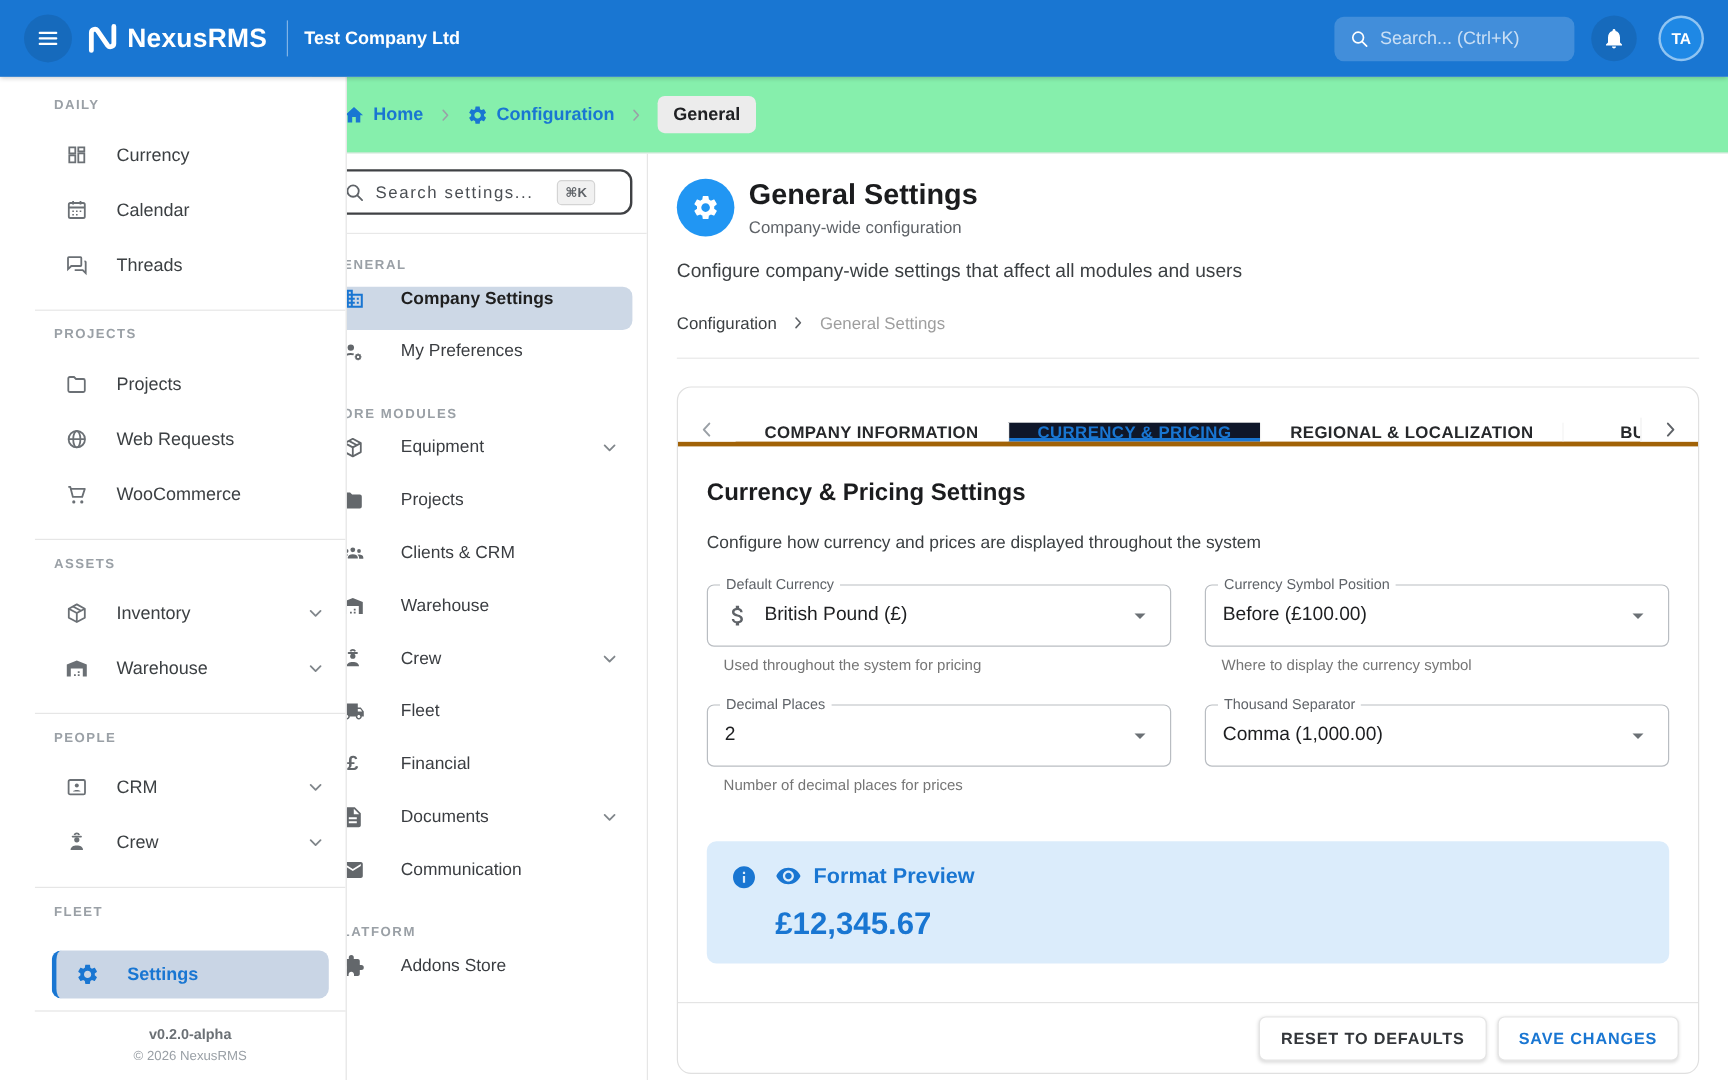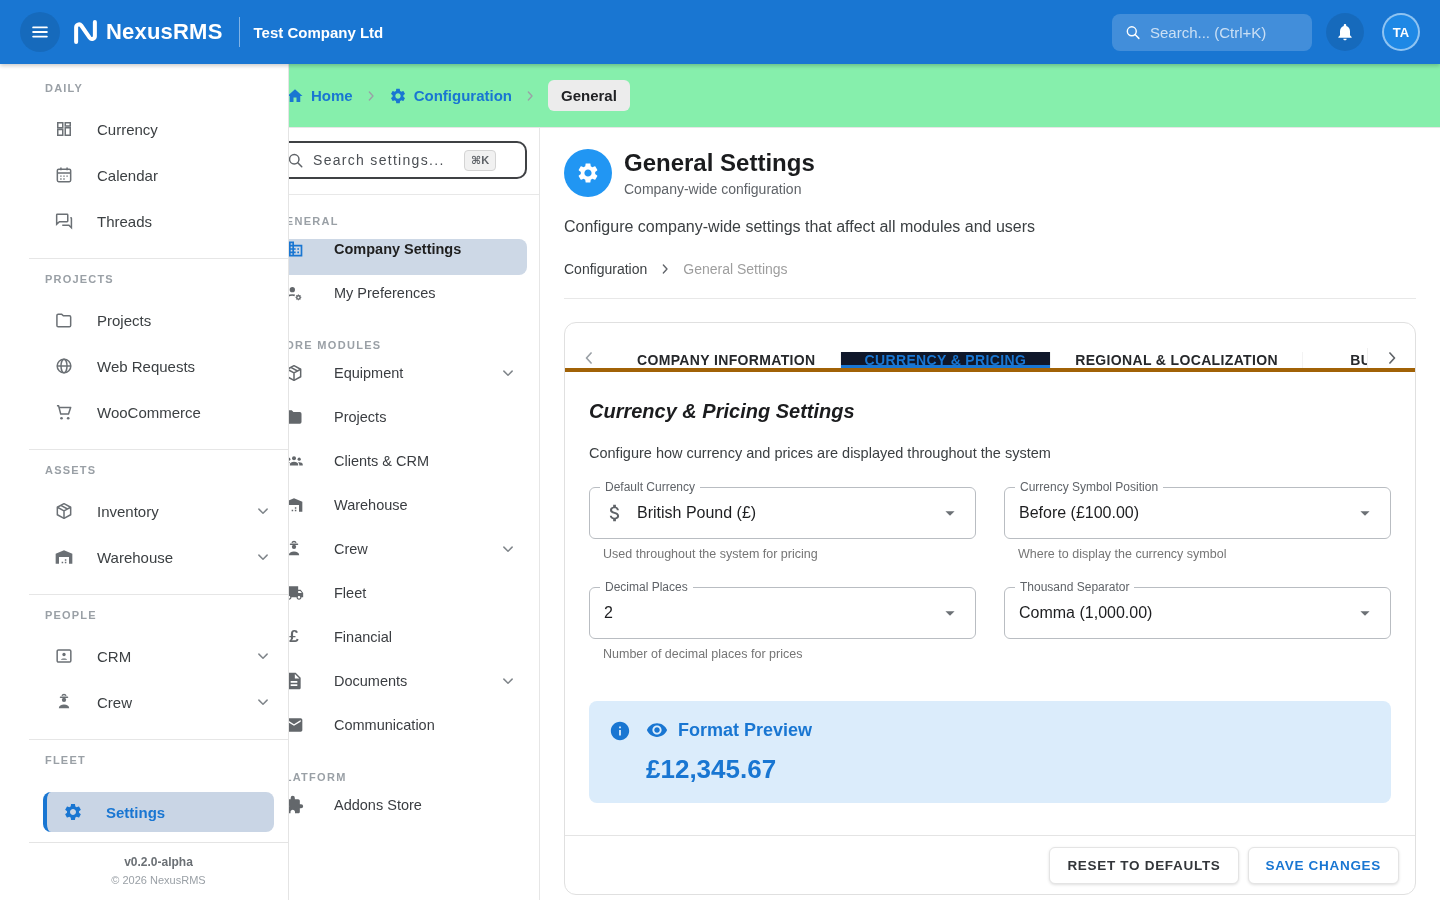--- a/index.html
+++ b/index.html
@@ -107,21 +107,21 @@
   .tab-scroll-btn.right { color:#5f6368; border-left:1px solid #f0f0f0; }
   .tabs { flex:1; display:flex; overflow:hidden; }
   .tab { display:flex; align-items:center; justify-content:center; padding:0 24px;
     font-size:14px; font-weight:600; letter-spacing:.35px; color:#26282b; cursor:pointer;
     border-left:1px solid #f3f3f3; white-space:nowrap; flex:none; }
   .tab:first-child { border-left:none; }
   .tab.active { color:#1976d2; background:#0f172a; box-shadow:inset 0 -3px 0 #1976d2; }
   .tab.clipped { min-width:170px; }
 
   .panel { padding:0 24px; display:flex; flex-direction:column; flex:1; }
-  .panel-heading { margin-top:28px; font-size:20px; font-weight:700; color:#1b1c1e;font-style:italic; }
+  .panel-heading { margin-top:28px; font-size:20px; font-weight:700; color:#1b1c1e; }
   .panel-desc { margin-top:22px; font-size:14.5px; color:#3c4043; }
   .fields-row { display:grid; grid-template-columns:1fr 1fr; column-gap:26px; margin-top:26px;gap:28px; }
   .field-group { position:relative; }
   .field { position:relative; height:52px; border:1px solid #b9bdc2; border-radius:6px;
     display:flex; align-items:center; padding:0 14px; cursor:pointer; background:#fff; }
   .field-label { position:absolute; top:-8px; left:10px; background:#fff; padding:0 5px;
     font-size:12px; color:#5f6368; }
   .field-value { font-size:16px; color:#1d1e20; flex:1; }
   .field .leadicon { color:#5f6368; margin-right:11px; flex:none; }
   .field .caret { color:#6b7075; flex:none; }

